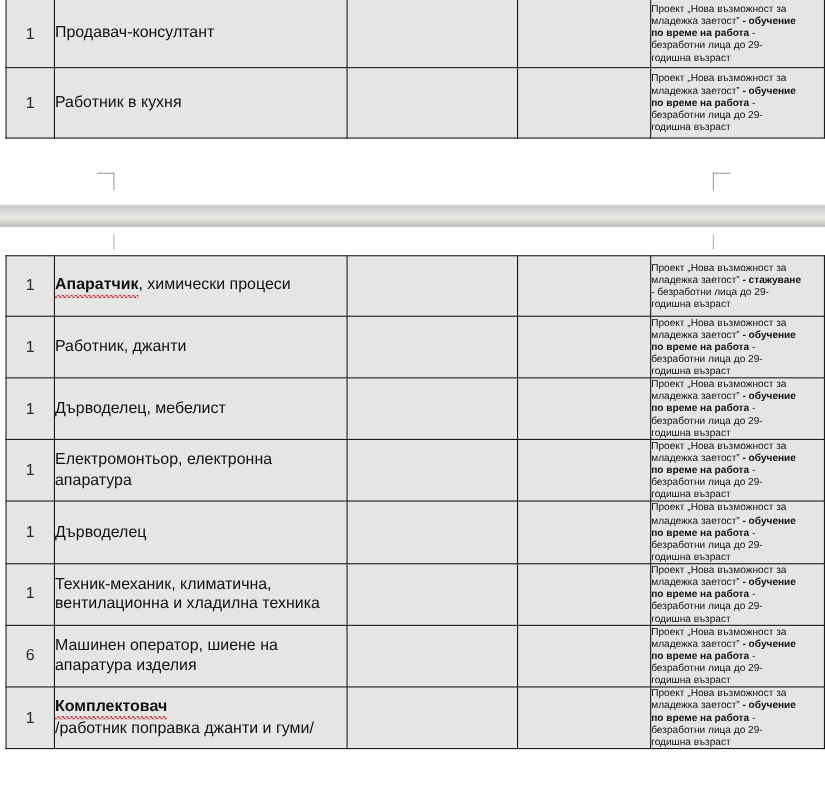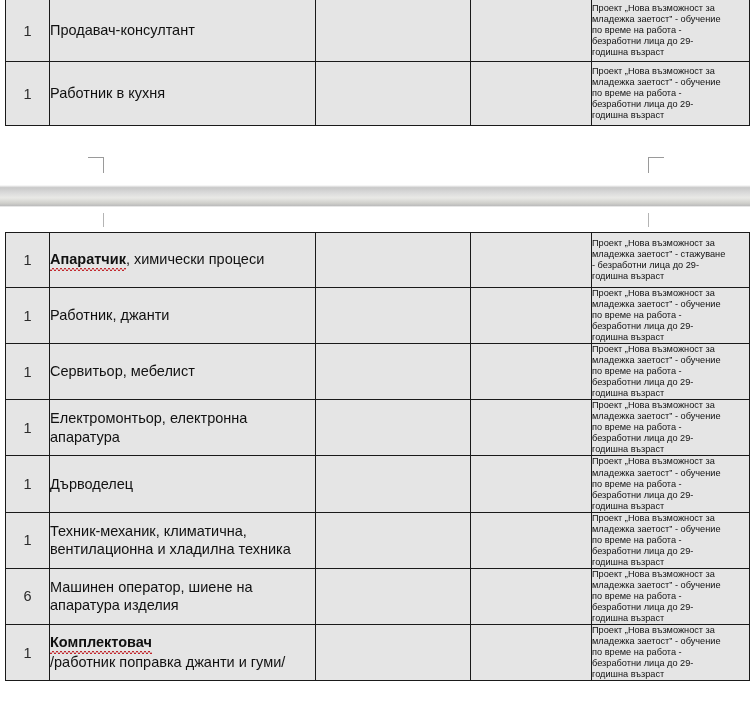--- a/index.html
+++ b/index.html
@@ -86,21 +86,21 @@
   td.col-blank-b { width: 120px; }
   td.col-note {
     width: 157px;
     vertical-align: top;
     padding: 1px 2px 1px 3px;
     font-size: 9.2px;
     line-height: 1.2;
     color: #111111;
   }
 
-  .note-bold { font-weight: normal; }
+  .note-bold { font-weight: bold; }
 
   
   .squiggle {
     position: relative;
     display: inline-block;
     padding-bottom: 1px;
     font-weight: bold;
   }
   .squiggle::after {
     content: "";
@@ -170,21 +170,21 @@
           <td class="col-name">
             <span class="nm-line">Работник, джанти</span>
           </td>
           <td class="col-blank-a"></td>
           <td class="col-blank-b"></td>
           <td class="col-note"><span>Проект „Нова възможност за</span><br><span>младежка заетост”<span class="note-bold"> - обучение</span></span><br><span class="note-bold">по време на работа</span><span> -</span><br><span>безработни лица до 29-</span><br><span>годишна възраст</span></td>
         </tr>
         <tr style="height: 56px;">
           <td class="col-qty">1</td>
           <td class="col-name">
-            <span class="nm-line">Сервитьор, мебелист</span>
+            <span class="nm-line">Дърводелец, мебелист</span>
           </td>
           <td class="col-blank-a"></td>
           <td class="col-blank-b"></td>
           <td class="col-note"><span>Проект „Нова възможност за</span><br><span>младежка заетост”<span class="note-bold"> - обучение</span></span><br><span class="note-bold">по време на работа</span><span> -</span><br><span>безработни лица до 29-</span><br><span>годишна възраст</span></td>
         </tr>
         <tr style="height: 56px;">
           <td class="col-qty">1</td>
           <td class="col-name">
             <span class="nm-line">Електромонтьор, електронна</span>
             <span class="nm-line">апаратура</span>

